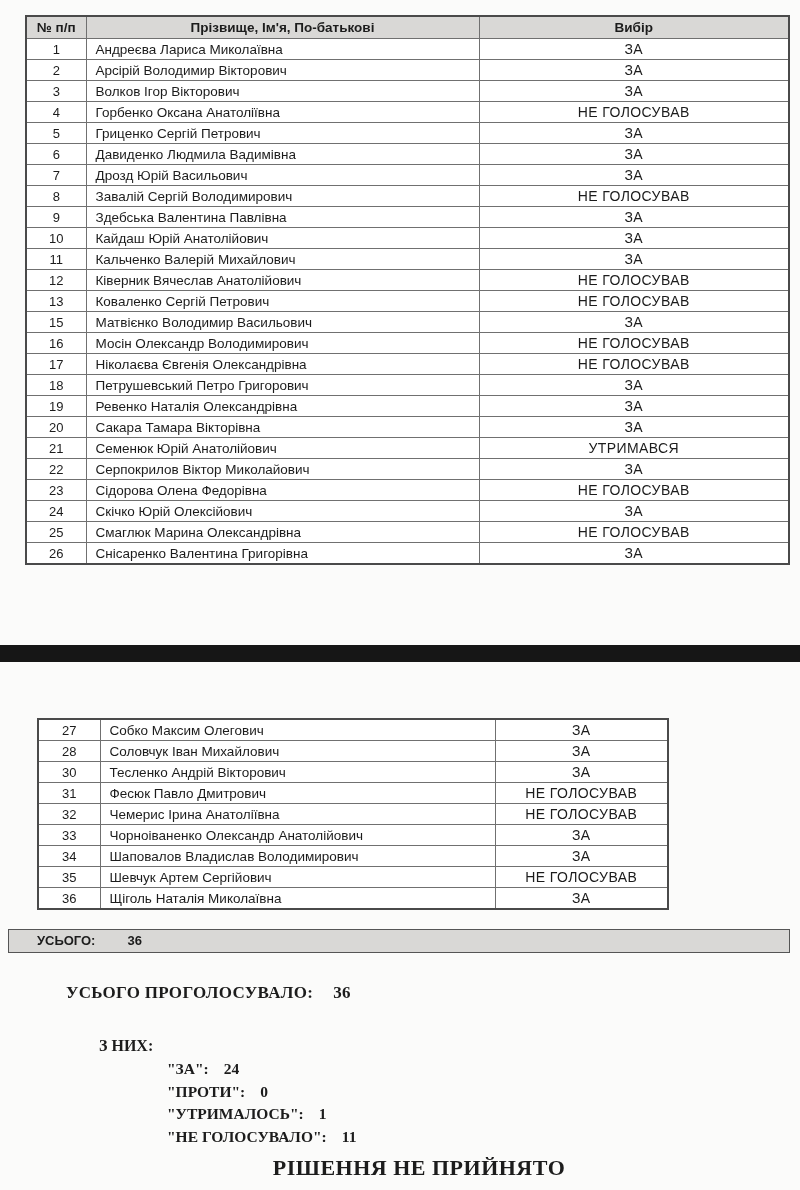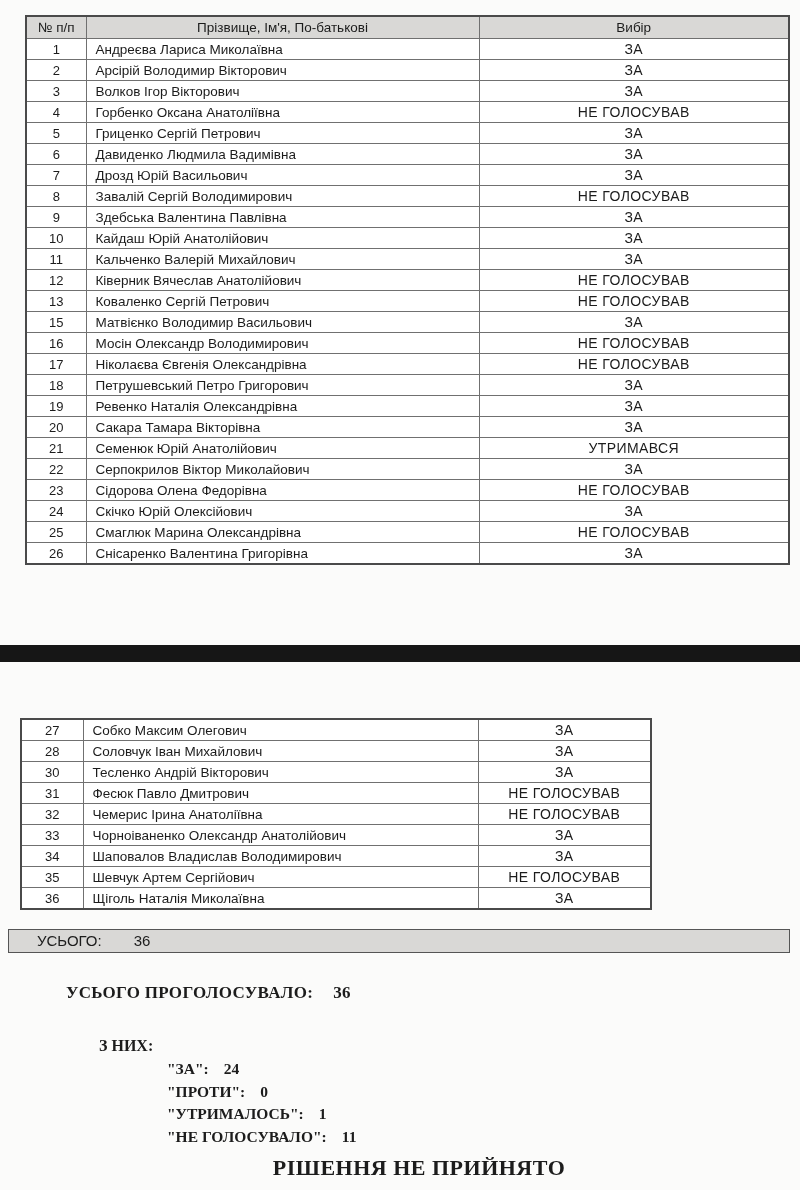--- a/index.html
+++ b/index.html
@@ -11,33 +11,33 @@
     font-family:"Liberation Sans", sans-serif;
     overflow:hidden;
   }
   table.vote-table {
     position:absolute;
     border-collapse:collapse;
     table-layout:fixed;
     background:#fff;
   }
   table.t1 { left:25px; top:15px;  width:765px; }
-  table.t2 { left:20px; top:718px; width:632px; }
+  table.t2 { left:37px; top:718px; width:632px; }
   table.vote-table { border:2px solid #4a4a4a; }
   .vote-table th, .vote-table td {
     border:1px solid #707070;
     height:20px;
     padding:0;
     overflow:hidden;
     white-space:nowrap;
   }
   .vote-table th {
     background:#d9d8d6;
     font-size:13.5px;
-    font-weight:normal;
+    font-weight:bold;
     height:21px;
     margin-left:36px;
   }
   .col-num   { width:60px; }
   .col-name  { width:393px; }
   td.cell-num  { text-align:center; font-size:13px; }
   td.cell-name { padding-left:9px; font-size:13.5px; text-align:left; }
   td.cell-vote { text-align:center; font-size:14px; letter-spacing:0.4px; }
 
   .page-break-bar {
@@ -45,22 +45,22 @@
     left:0; top:645px;
     width:800px; height:17px;
     background:#161616;
   }
   .total-row {
     position:absolute;
     left:8px; top:929px;
     width:780px; height:22px;
     background:#d9d8d6;
     border:1px solid #555;
-    font-weight:normal;
-    font-size:15px;
+    font-weight:bold;
+    font-size:13px;
     line-height:22px;
   }
   .total-row .tr-label { margin-left:28px; }
   .total-row .tr-value { margin-left:32px; }
 
   .serif { font-family:"Liberation Serif", serif; font-weight:bold;margin-left:24px; }
   .summary-total {
     position:absolute;
     left:42px; top:983px;
     font-size:17px;

